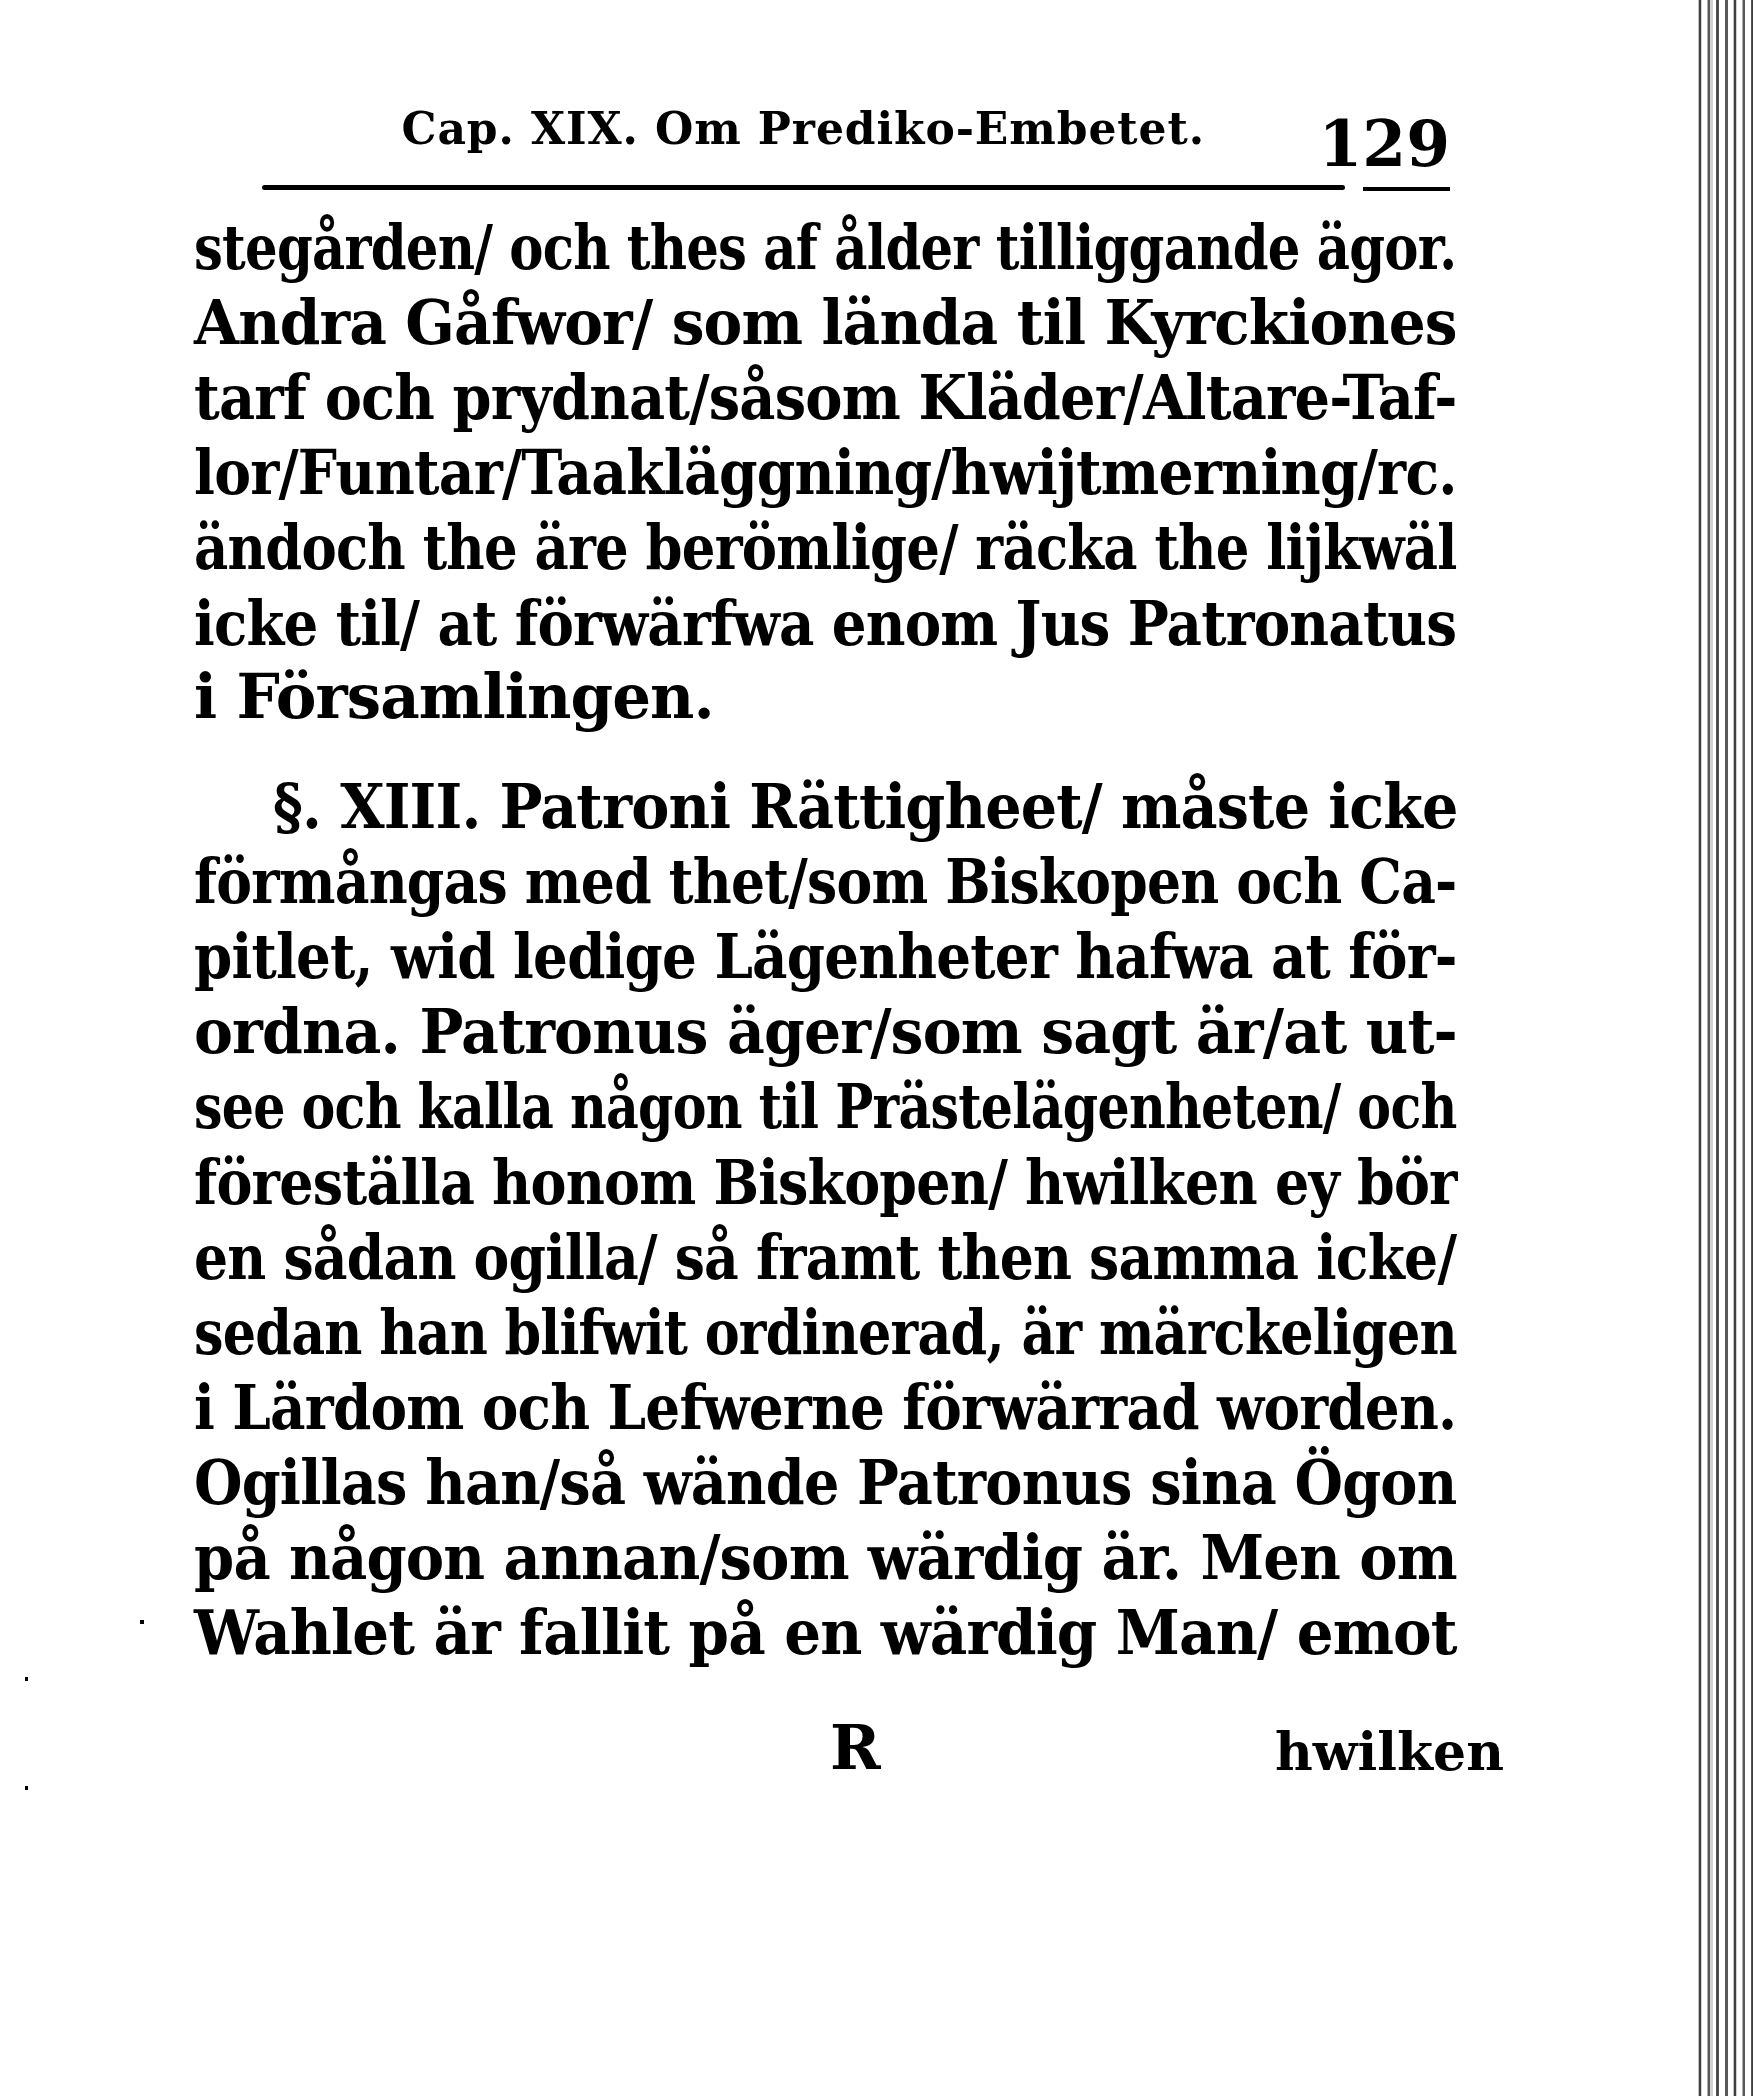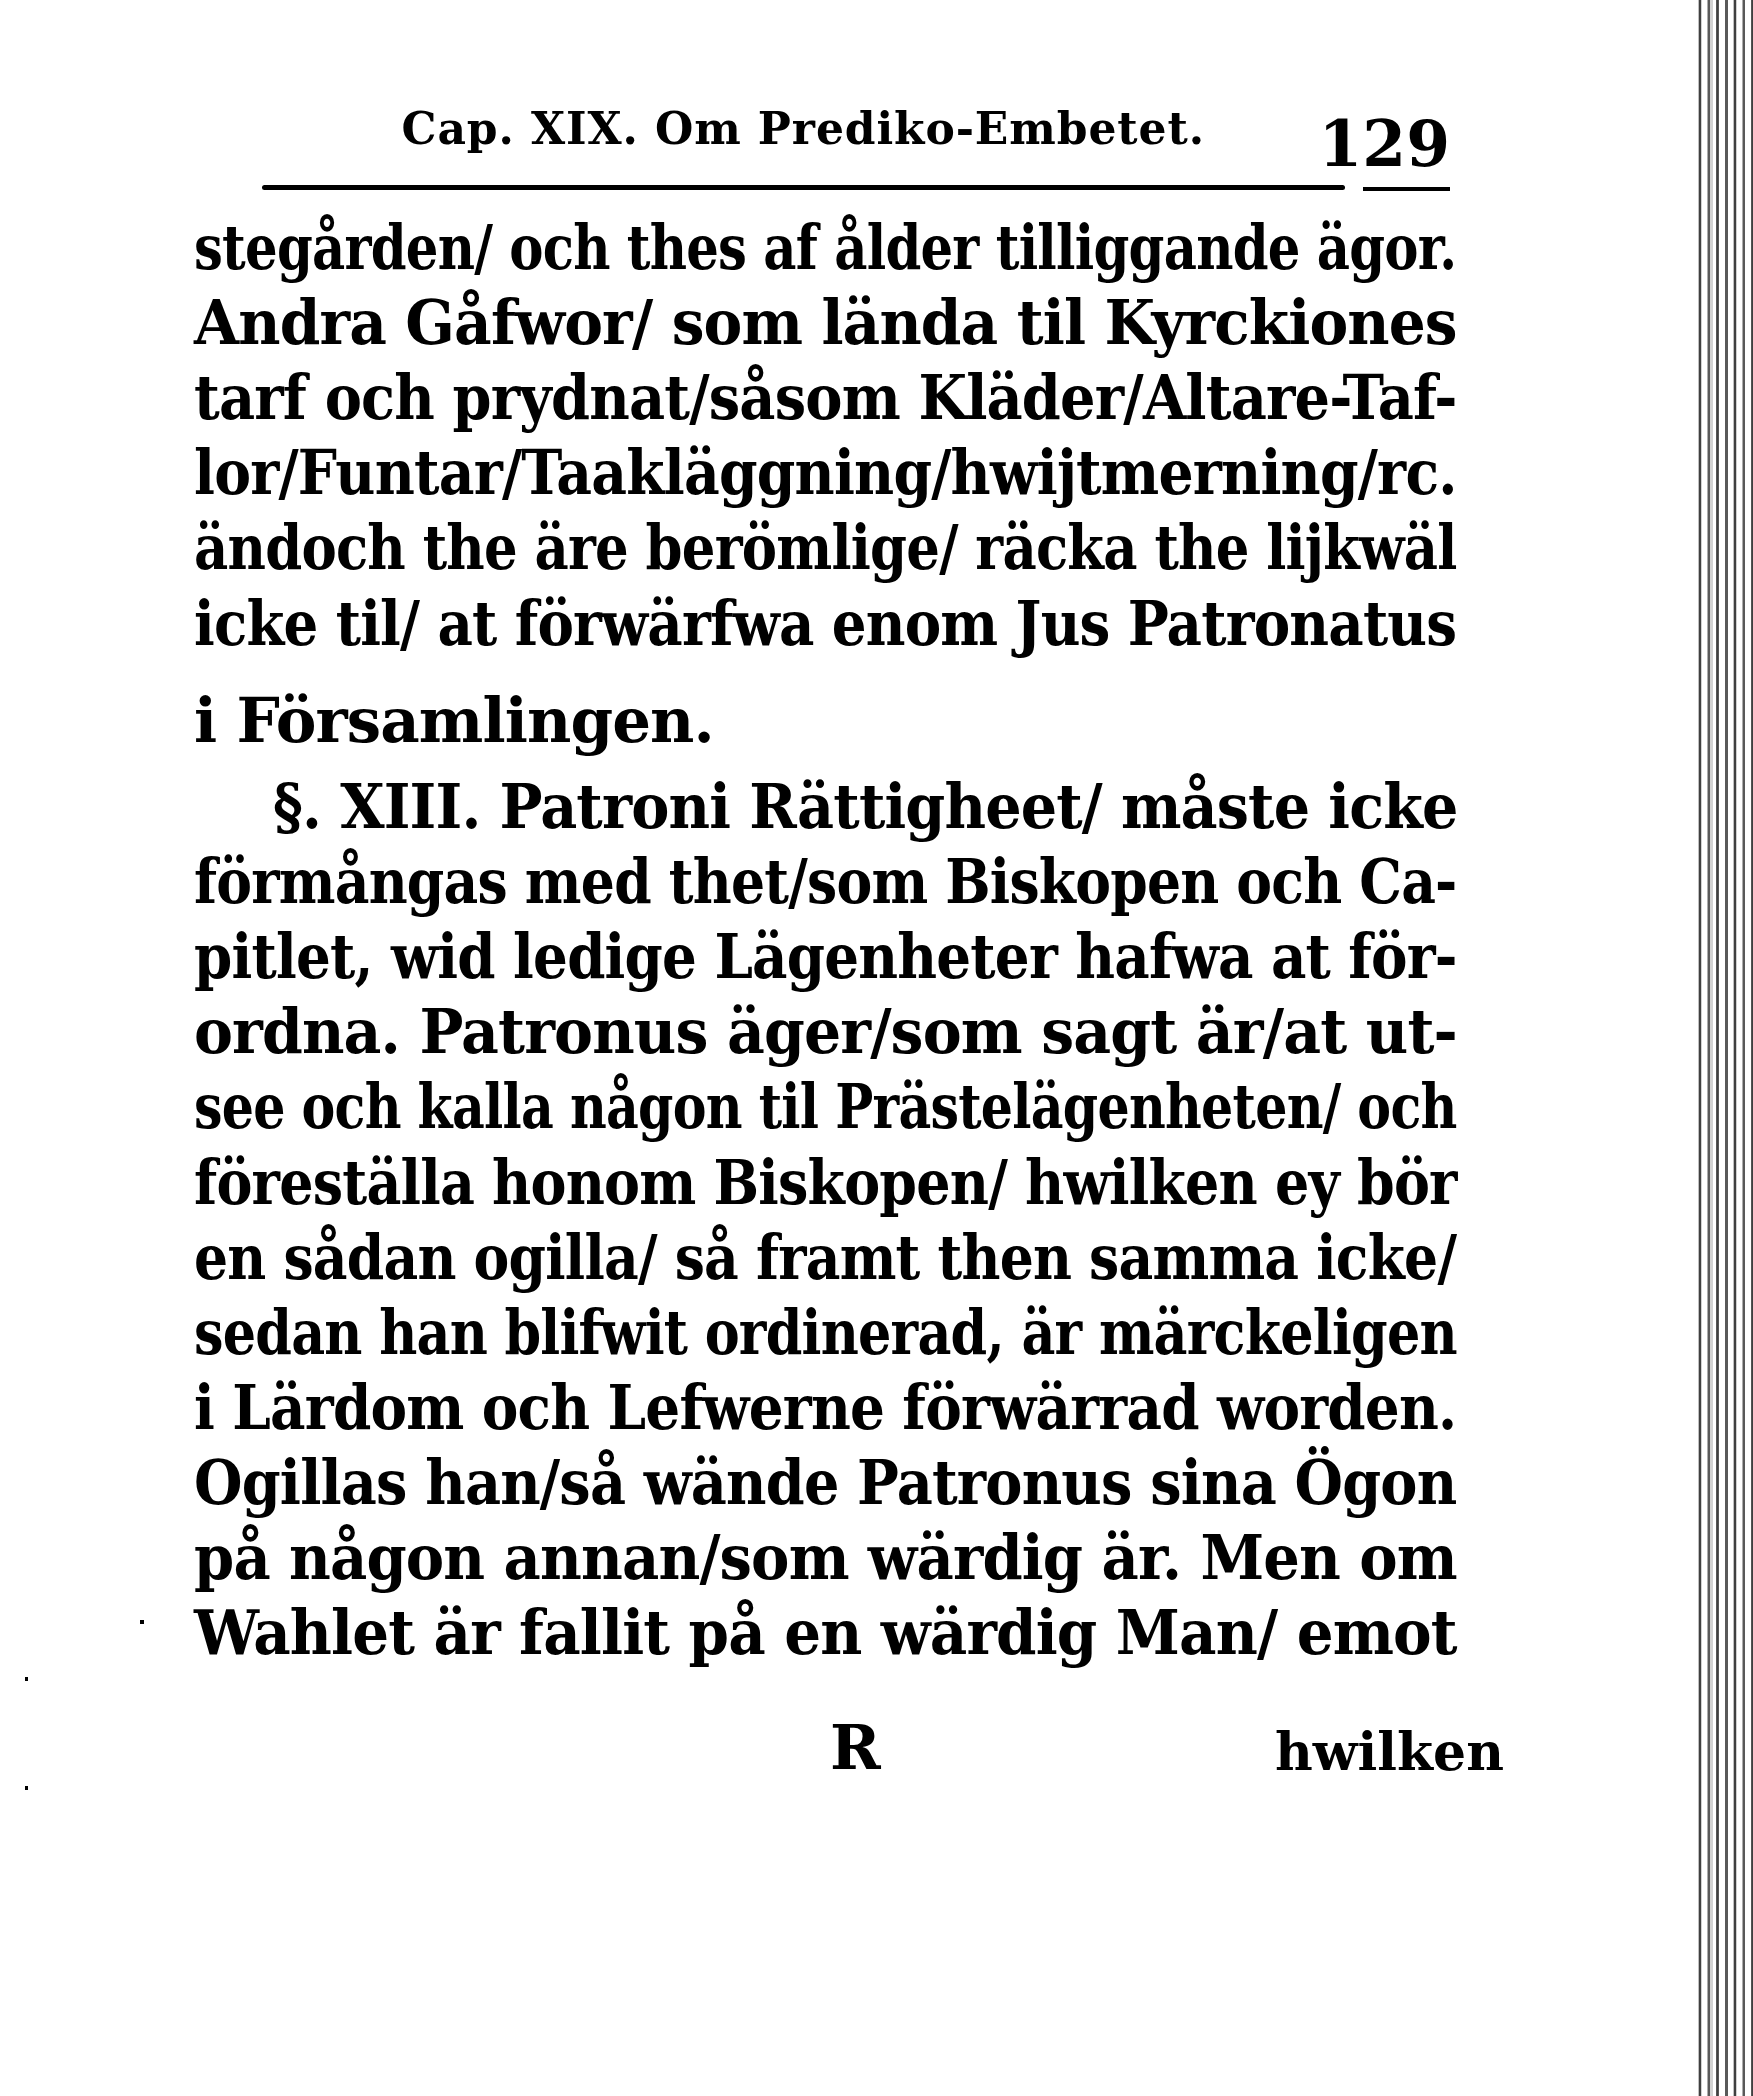--- a/index.html
+++ b/index.html
@@ -61,21 +61,21 @@
   <div class="head-rule-short"></div>
 
   <div class="text-block">
 
     <div class="line" style="top: 0px; transform: scaleX(0.84058);">stegården/ och thes af ålder tilliggande ägor.</div>
     <div class="line" style="top: 75px; transform: scaleX(0.952694);">Andra Gåfwor/ som lända til Kyrckiones</div>
     <div class="line" style="top: 150px; transform: scaleX(0.914826);">tarf och prydnat/såsom Kläder/Altare-Taf-</div>
     <div class="line" style="top: 225px; transform: scaleX(0.905684);">lor/Funtar/Taakläggning/hwijtmerning/rc.</div>
     <div class="line" style="top: 300px; transform: scaleX(0.867225);">ändoch the äre berömlige/ räcka the lijkwäl</div>
     <div class="line" style="top: 376px; transform: scaleX(0.896168);">icke til/ at förwärfwa enom Jus Patronatus</div>
-    <div class="line" style="top:473px">i Församlingen.</div>
+    <div class="line" style="top:449px">i Församlingen.</div>
 
     <div class="line indent" style="top: 559px; transform: scaleX(0.937285);">§. XIII.  Patroni Rättigheet/ måste icke</div>
     <div class="line" style="top: 634px; transform: scaleX(0.879321);">förmångas med thet/som Biskopen och Ca-</div>
     <div class="line" style="top: 709px; transform: scaleX(0.897833);">pitlet, wid ledige Lägenheter hafwa at för-</div>
     <div class="line" style="top: 784px; transform: scaleX(0.957728);">ordna.  Patronus äger/som sagt är/at ut-</div>
     <div class="line" style="top: 859px; transform: scaleX(0.829994);">see och kalla någon til Prästelägenheten/ och</div>
     <div class="line" style="top: 935px; transform: scaleX(0.884146);">föreställa honom Biskopen/ hwilken ey bör</div>
     <div class="line" style="top: 1010px; transform: scaleX(0.879321);">en sådan ogilla/ så framt then samma icke/</div>
     <div class="line" style="top: 1085px; transform: scaleX(0.859005);">sedan han blifwit ordinerad, är märckeligen</div>
     <div class="line" style="top: 1160px; transform: scaleX(0.899504);">i Lärdom och  Lefwerne förwärrad worden.</div>

